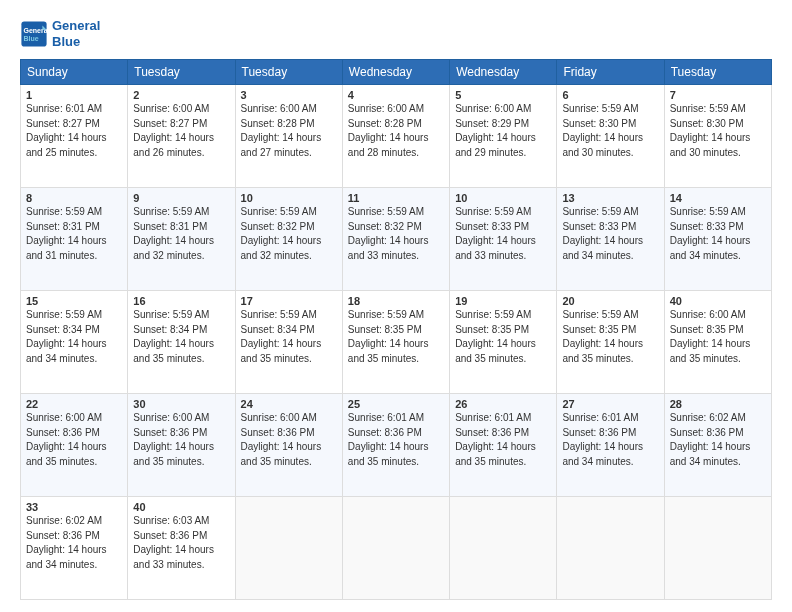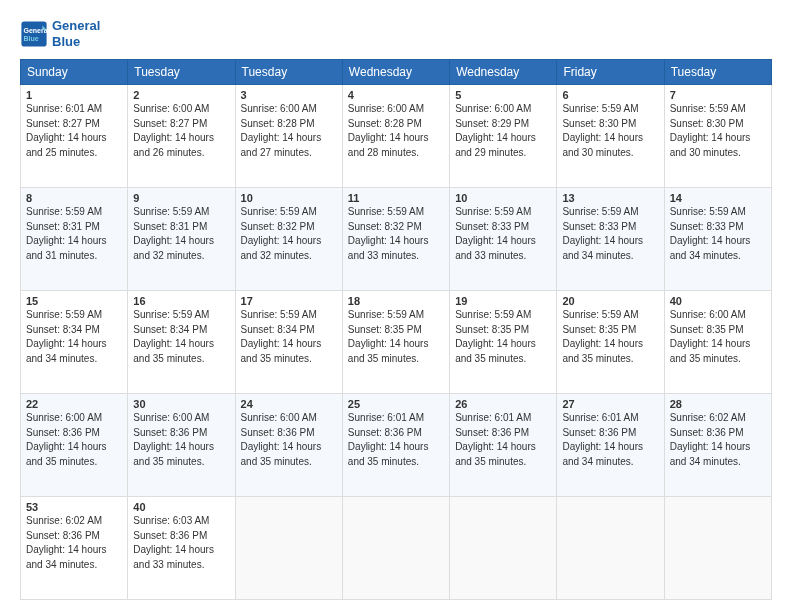--- a/index.html
+++ b/index.html
@@ -253,21 +253,21 @@
             <span class="day-num">27</span>
             <div class="day-info">Sunrise: 6:01 AM<br>Sunset: 8:36 PM<br>Daylight: 14 hours and 34 minutes.</div>
           </td>
           <td>
             <span class="day-num">28</span>
             <div class="day-info">Sunrise: 6:02 AM<br>Sunset: 8:36 PM<br>Daylight: 14 hours and 34 minutes.</div>
           </td>
         </tr>
         <tr>
           <td>
-            <span class="day-num">53</span>
+            <span class="day-num">33</span>
             <div class="day-info">Sunrise: 6:02 AM<br>Sunset: 8:36 PM<br>Daylight: 14 hours and 34 minutes.</div>
           </td>
           <td>
             <span class="day-num">40</span>
             <div class="day-info">Sunrise: 6:03 AM<br>Sunset: 8:36 PM<br>Daylight: 14 hours and 33 minutes.</div>
           </td>
           <td class="empty-cell"></td>
           <td class="empty-cell"></td>
           <td class="empty-cell"></td>
           <td class="empty-cell"></td>

